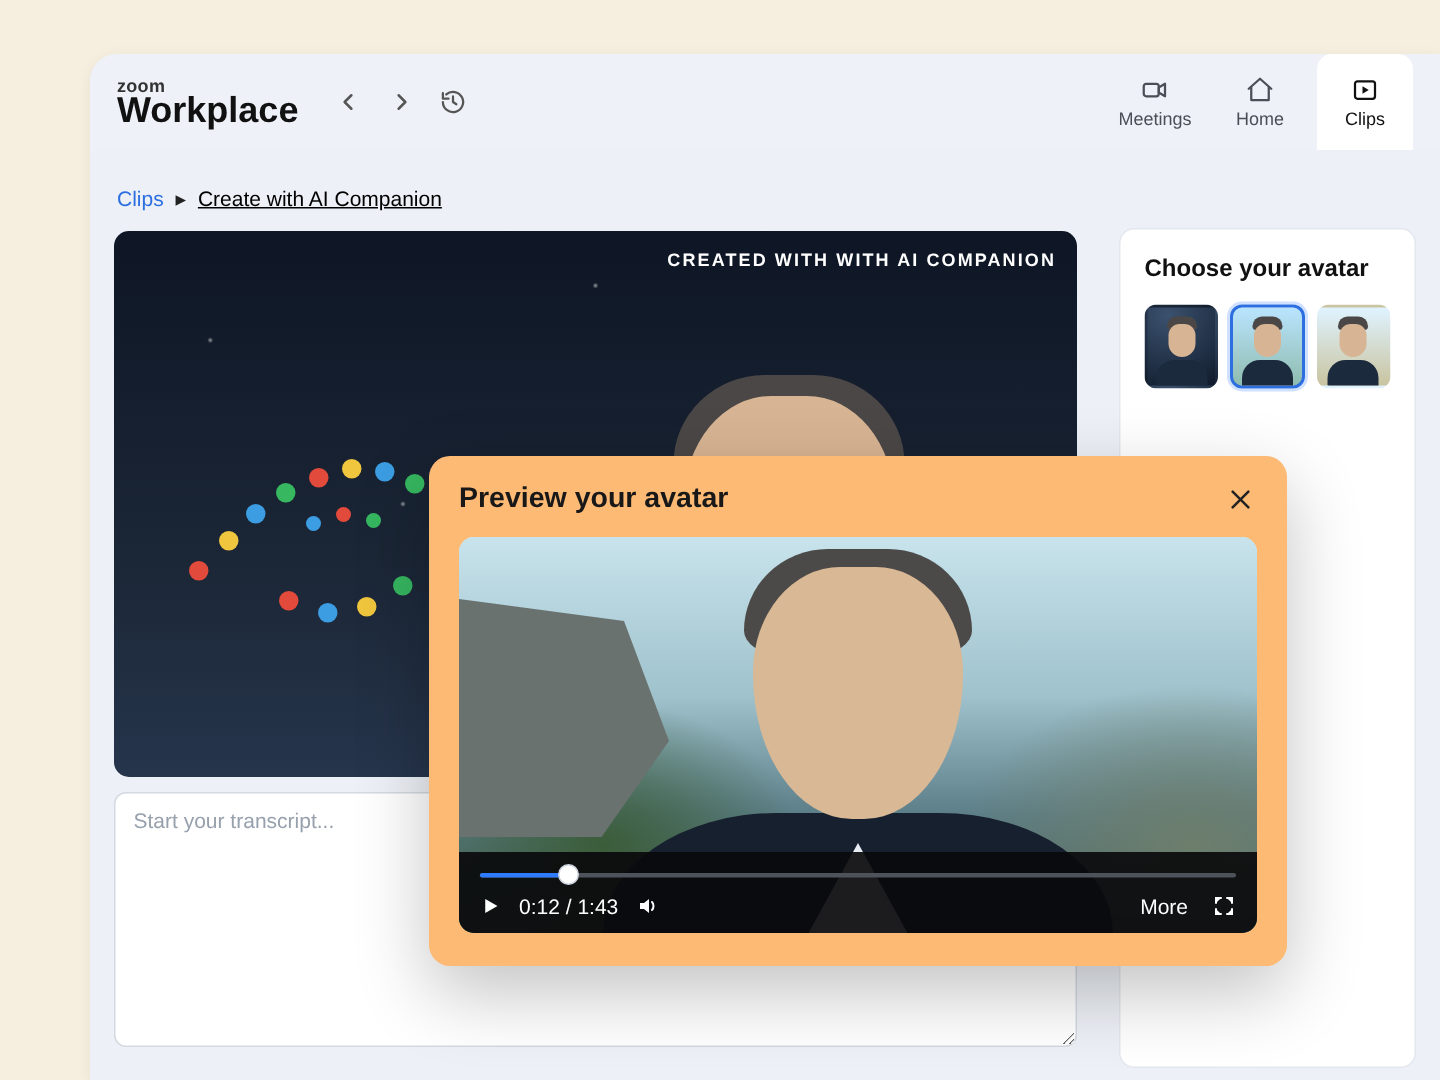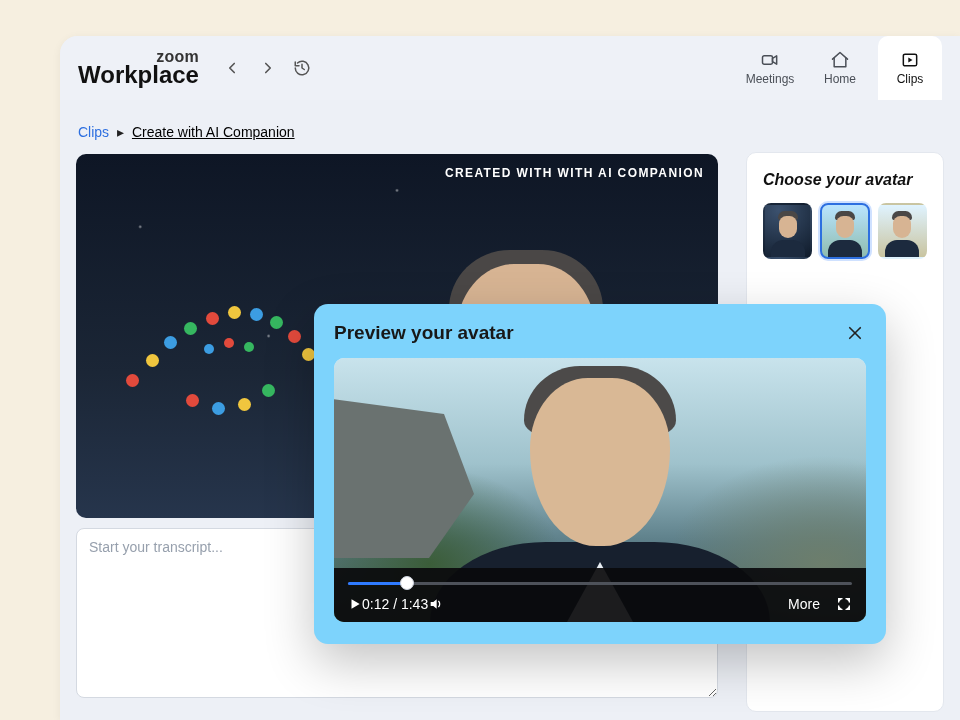--- a/index.html
+++ b/index.html
@@ -13,21 +13,21 @@
     box-shadow: 0 2px 10px rgba(0,0,0,0.06);
     overflow: hidden;
   }
   .topbar {
     height: 64px;
     display:flex; align-items:center;
     padding: 0 18px;
     background: #eef1f7;
   }
   .brand { display:flex; flex-direction:column; line-height:0.9; margin-right: 12px; }
-  .brand .z { font-size: 16px; font-weight:600; color:#333; letter-spacing: 0.2px; text-align: right; }
+  .brand .z { font-size: 12px; font-weight:600; color:#333; letter-spacing: 0.2px; }
   .brand .wp { font-size: 24px; font-weight:700; color:#111; }
   .nav-arrows { display:flex; gap:14px; margin: 0 12px; color:#555; }
   .nav-arrows span, .history { width:22px; text-align:center; cursor:pointer; color:#555; }
   .history { margin-right: 4px; }
   .svgicon { width: 18px; height: 18px; display:block; }
   .search {
     display:flex; align-items:center;
     background:#dde2ea;
     border-radius: 10px;
     padding: 6px 12px;
@@ -67,21 +67,20 @@
     display:flex;
     height: calc(100% - 64px);
   }
   .leftcol {
     flex: 1 1 auto;
     padding: 12px 0 0 16px;
   }
   .rightcol {
     width: 214px;
     padding: 12px 16px 0 0;
-    font-style: italic;
   }
   .breadcrumb {
     font-size: 14px;
     padding: 12px 0 14px 2px;
   }
   .breadcrumb a { color:#2d6fe0; text-decoration:none; }
   .breadcrumb .sep { margin: 0 4px; color:#222; }
   .breadcrumb .cur { color:#000000;text-decoration:underline; }
 
   .video-card {
@@ -171,23 +170,23 @@
   .avatar .mini-hair {
     width:20px; height:9px; background:#4a4746; border-radius:10px 10px 4px 4px; margin:-2px auto -4px;
   }
   .avatar .mini-shoulders { width:34px; height:18px; background:#1c2a3e; border-radius:12px 12px 0 0; margin:2px auto 0; }
   .avatar.a1 { background: radial-gradient(60px 60px at 30% 10%, #3b516e, #0d1827); }
   .avatar.a2 { background: linear-gradient(180deg,#b9e4ff 0%, #8fbcae 100%); }
   .avatar.a3 { background: linear-gradient(180deg,#dff3ff 0%, #c9c4a0 100%); }
 
   .modal {
     position:absolute;
-    left: 314px; top: 304px;
+    left: 286px; top: 304px;
     width: 572px; height: 340px;
-    background:#7dd3fc;
+    background:#fdba74;
     border-radius: 14px;
     box-shadow: 0 18px 50px rgba(0,0,0,0.24);
     padding: 18px 20px 20px;
   }
   .modal-head { display:flex; align-items:center; justify-content:space-between; margin-bottom: 14px; }
   .modal-head h2 { font-size:19px; font-weight:800; color:#181818; }
   .close { cursor:pointer; width:22px; height:22px; display:flex; align-items:center; justify-content:center; }
 
   .preview {
     position:relative; width:100%; height: 264px;
@@ -232,21 +231,21 @@
   }
   .seek {
     position:relative; height:10px; display:flex; align-items:center; margin-bottom:8px;
   }
   .seek .track { height:3px; background:#4e525a; width:100%; border-radius:2px; position:relative; }
   .seek .prog { position:absolute; left:0; top:0; height:100%; background:#2f7bff; border-radius:2px; }
   .seek .thumb {
     position:absolute; top:50%; transform:translate(-50%,-50%);
     width:14px; height:14px; background:#fff; border-radius:50%; border:1px solid #ccd2dd;
   }
-  .crow { display:flex; align-items:center; color:#fff; font-size:14px; }
+  .crow { display:flex; align-items:center; gap:12px; color:#fff; font-size:14px; }
   .crow .right { margin-left:auto; display:flex; align-items:center; gap:16px; }
   .icon-btn { cursor:pointer; display:flex; align-items:center; }
   .icon-btn svg { fill:#fff; }
   .mtab svg { stroke:#4a4f57; fill:none; }
   .mtab.active svg { stroke:#111; }
   .maintabs .mtab:nth-child(4) svg { fill:#4a4f57; stroke:none; }
 </style>
 </head>
 <body>
 

